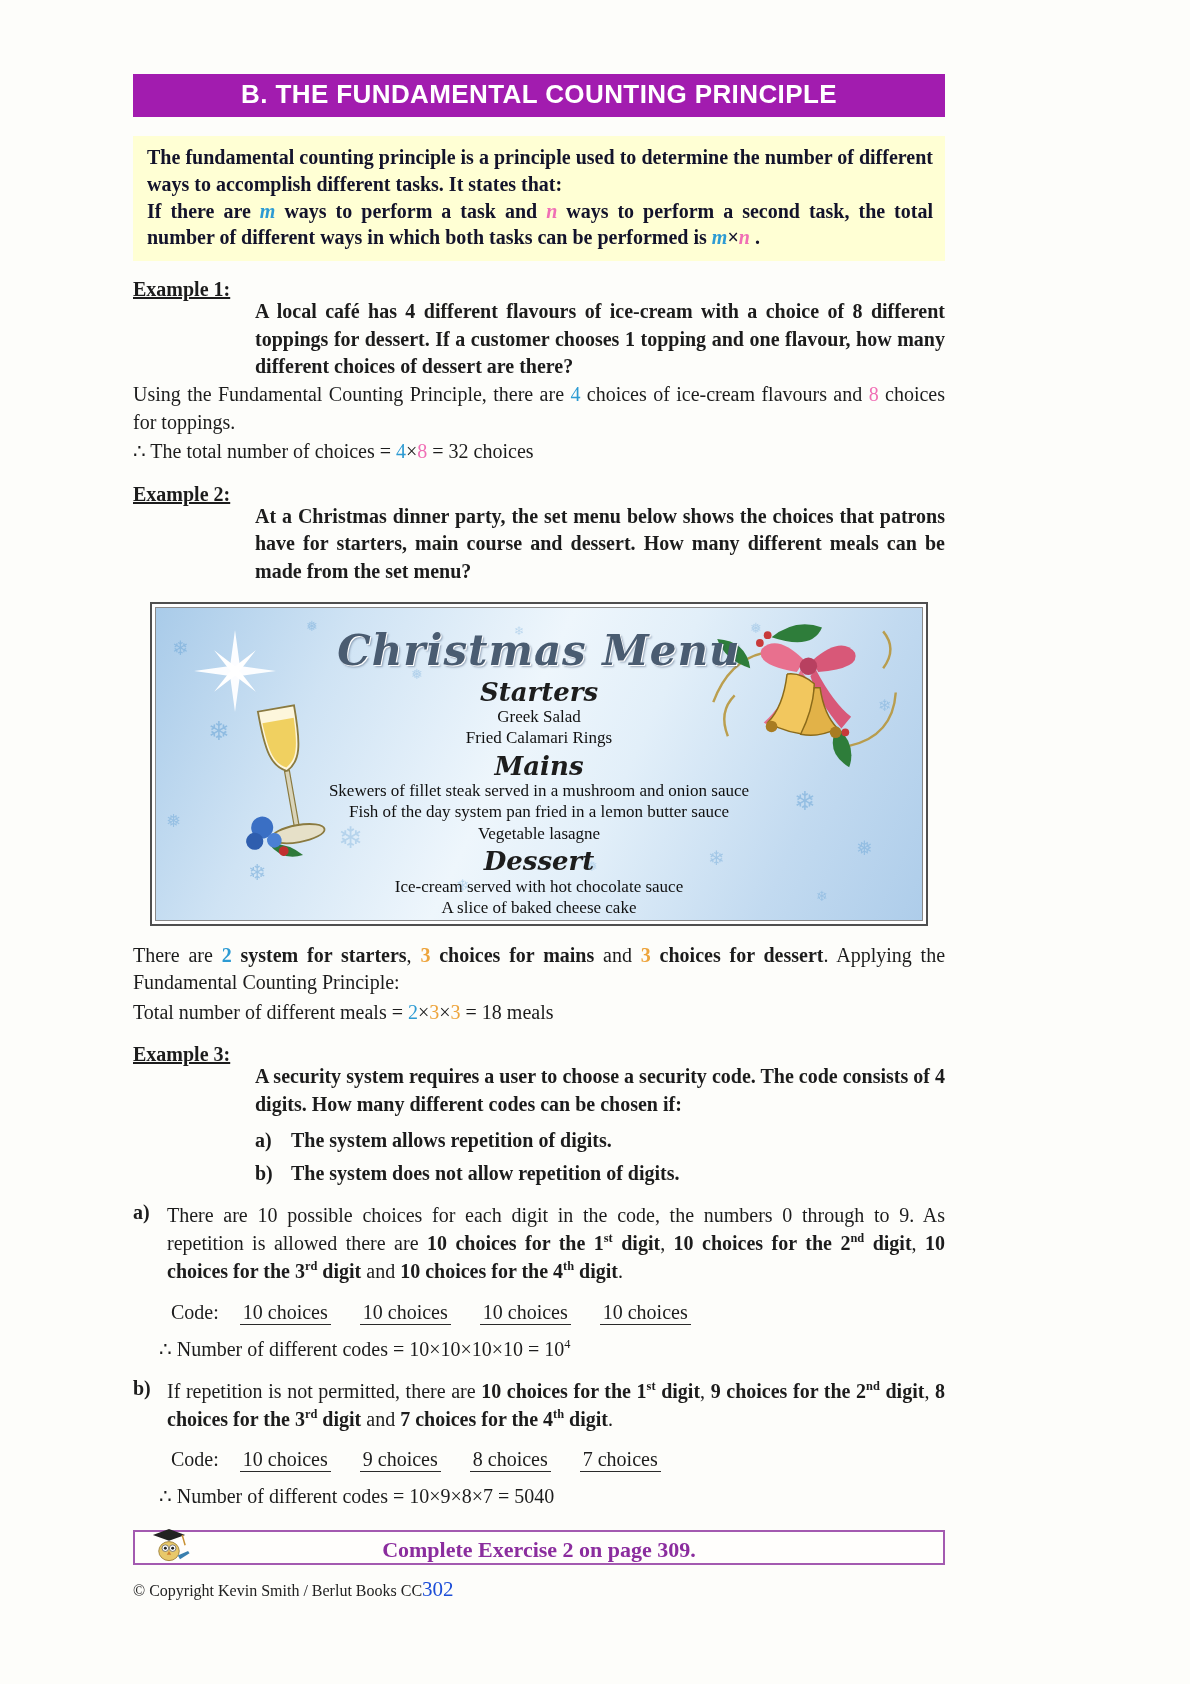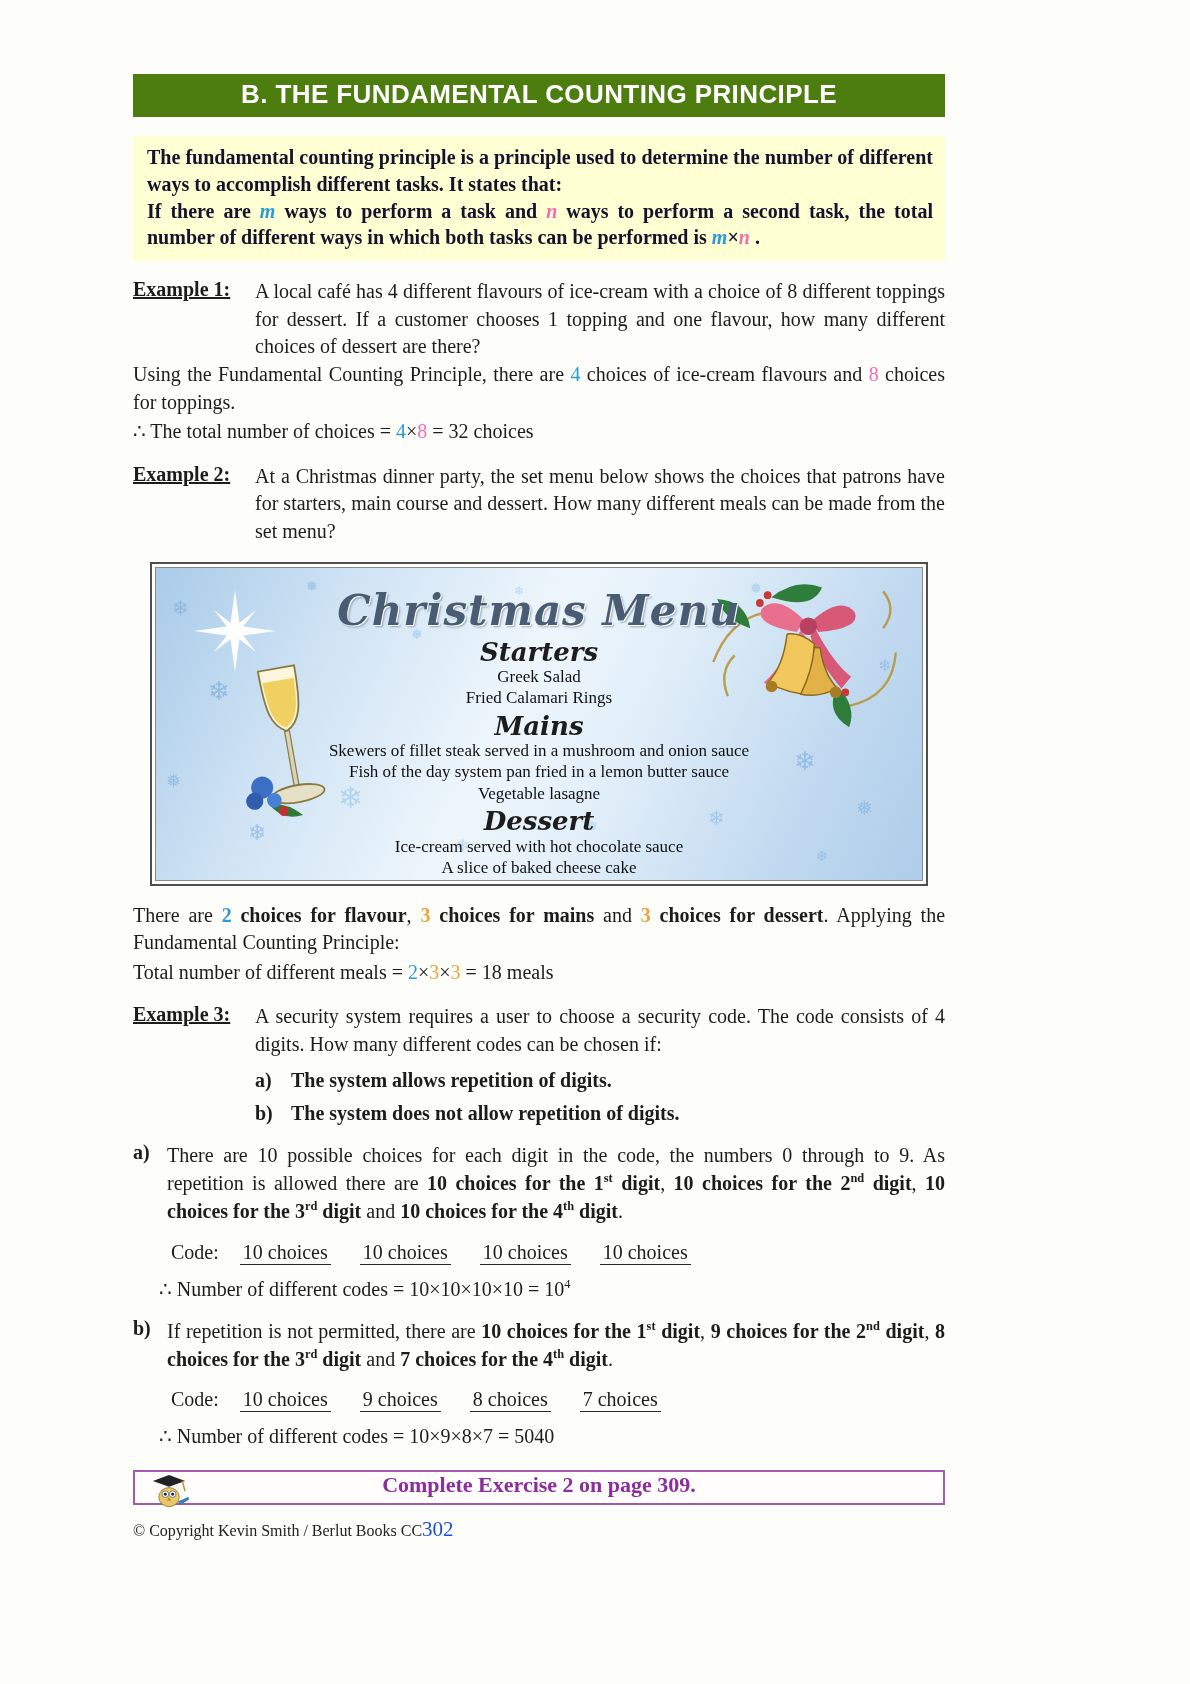--- a/index.html
+++ b/index.html
@@ -5,40 +5,40 @@
   * { margin:0; padding:0; box-sizing:border-box; }
   html,body { background:#ffffff; }
   body {
     width:1190px; height:1684px; position:relative; overflow:hidden;
     font-family:"Liberation Serif", serif; color:#1c1c1c; background:#fdfdfa;
   }
   .content { position:absolute; left:133px; top:0; width:812px; }
 
   
   .banner {
-    margin-top:74px; background:#4d7c0f; color:#ffffff;
+    margin-top:74px; background:#a21caf; color:#ffffff;
     font-family:"Liberation Sans", sans-serif; font-weight:bold;
     font-size:26px; text-align:center; padding:5px 0 7px; letter-spacing:.4px;
   }
 
   
   .intro {
     margin-top:19px; background:#ffffd4; padding:8px 12px 10px 14px;
     font-weight:bold; color:#13132b; font-size:20px; line-height:1.34;
   }
   .intro p { text-align:justify; }
   .mv { font-style:italic; }
   .c-blue { color:#2d9bd3; }
   .c-pink { color:#f06fb5; }
   .c-orange { color:#eda43c; }
 
   
   .example { display:flex; margin-top:17px; font-size:20px; }
   .ex-label { font-weight:bold; text-decoration:underline; width:122px; flex:none; }
-  .ex-body { flex:1; font-weight:normal; text-align:justify; line-height:1.38; }
+  .ex-body { flex:1; font-weight:bold; text-align:justify; line-height:1.38;margin-top:20px; }
 
   .para { font-size:20px; line-height:1.38; text-align:justify; }
   .line { font-size:20px; line-height:1.38; margin-top:2px; }
 
   
   .menu-outer {
     margin:16px 0 0 17px; width:778px; border:2px solid #4f4f4f;
     padding:3px; background:#ffffff;
   }
   .menu-inner {
@@ -75,21 +75,21 @@
   .sub-item-label { width:36px; flex:none; }
 
   .code-line { margin:15px 0 0 38px; font-size:20px; }
   .code-label { margin-right:16px; }
   .code-item { border-bottom:1.6px solid #2a2a2a; margin-right:24px; padding:0 3px 1px; }
   .conclusion { margin:13px 0 0 26px; font-size:20px; }
 
   
   .exercise-box {
     margin-top:22px; border:2px solid #a35ab0; height:35px;
-    display:flex; align-items:flex-start; background:#fffefc;
+    display:flex; align-items:flex-end; background:#fffefc;
   }
   .owl { margin-left:12px; flex:none; }
   .exercise-text {
     flex:1; text-align:center; color:#8b2d9e; font-weight:bold; font-size:22px;
     margin-right:56px;
   }
 
   
   .footer { display:flex; justify-content:flex-start; align-items:baseline; margin-top:12px; }
   .copyright { font-size:16px; color:#222; }
@@ -199,21 +199,21 @@
         <div class="menu-item">Fish of the day system pan fried in a lemon butter sauce</div>
         <div class="menu-item">Vegetable lasagne</div>
         <div class="menu-heading">Dessert</div>
         <div class="menu-item">Ice-cream served with hot chocolate sauce</div>
         <div class="menu-item">A slice of baked cheese cake</div>
         <div class="menu-item">Custard and strawberry tart</div>
       </div>
     </div>
   </div>
 
-  <p class="para" style="margin-top:16px"><span>There are </span><b><span class="c-blue">2</span><span> choices for flavour</span></b><span>, </span><b><span class="c-orange">3</span><span> choices for mains</span></b><span> and </span><b><span class="c-orange">3</span><span> choices for dessert</span></b><span>. Applying the Fundamental Counting Principle:</span></p>
+  <p class="para" style="margin-top:16px"><span>There are </span><b><span class="c-blue">2</span><span> system for starters</span></b><span>, </span><b><span class="c-orange">3</span><span> choices for mains</span></b><span> and </span><b><span class="c-orange">3</span><span> choices for dessert</span></b><span>. Applying the Fundamental Counting Principle:</span></p>
   <p class="line"><span>Total number of different meals = </span><span class="c-blue">2</span><span>×</span><span class="c-orange">3</span><span>×</span><span class="c-orange">3</span><span> = 18 meals</span></p>
 
   <div class="example">
     <span class="ex-label">Example 3:</span>
     <p class="ex-body">A security system requires a user to choose a security code. The code consists of 4 digits. How many different codes can be chosen if:</p>
   </div>
   <div class="sub-item">
     <span class="sub-item-label">a)</span>
     <span>The system allows repetition of digits.</span>
   </div>

